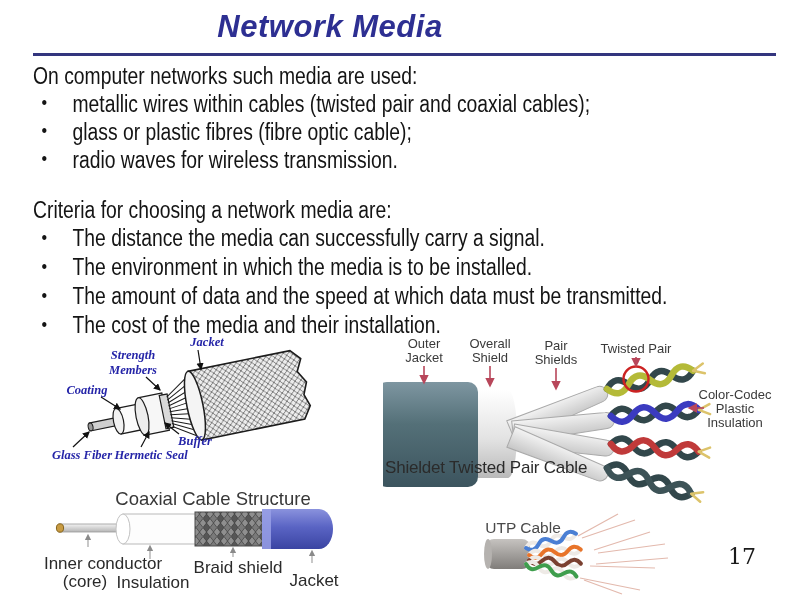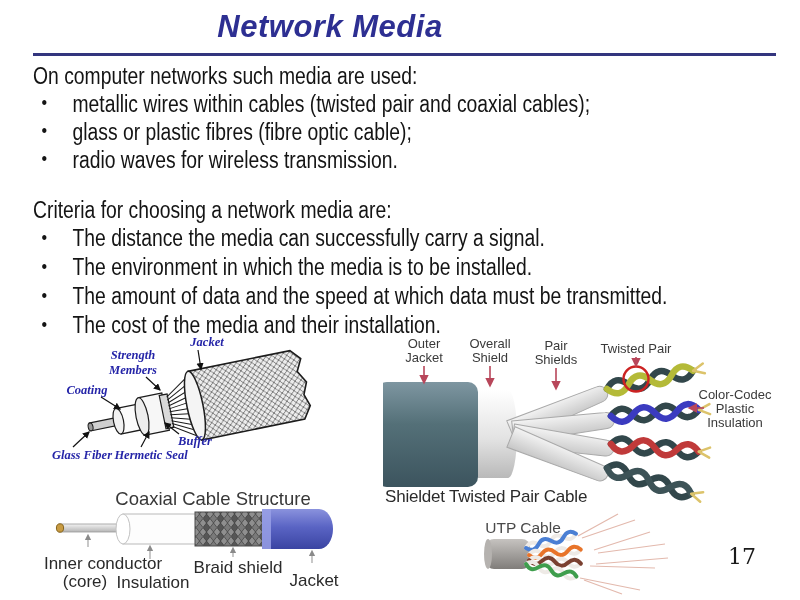--- a/index.html
+++ b/index.html
@@ -25,21 +25,21 @@
   .textblock ul{margin:0;padding:0;list-style:none;}
   .textblock li{position:relative;padding-left:47px;}
   .textblock li .dot{position:absolute;left:10px;top:-1px;font-size:19px;}
   .block-gap{height:22px;}
   .crit li{line-height:29px;}
   
   .fig{position:absolute;}
   #fig-fiber{left:45px;top:329px;}
   #fig-stp{left:383px;top:332px;}
   .stp-caption{
-    position:absolute;left:385px;top:487px;font-size:17px;color:#2b2b2b;letter-spacing:-.2px;
+    position:absolute;left:385px;top:458px;font-size:17px;color:#2b2b2b;letter-spacing:-.2px;
   }
   #fig-coax{left:35px;top:487px;}
   #fig-utp{left:450px;top:506px;}
   .page-number{
     position:absolute;left:725px;top:544px;width:34px;text-align:center;
     font-family:"DejaVu Serif",serif;font-size:22px;color:#1a1a1a;
   }
   svg text{font-family:"Liberation Sans",sans-serif;}
   .fiberlabel{font-family:"Liberation Serif",serif;font-style:italic;font-weight:bold;fill:#2525a8;font-size:12.5px;}
   .stplabel{font-size:13px;fill:#3a3a3a;}

